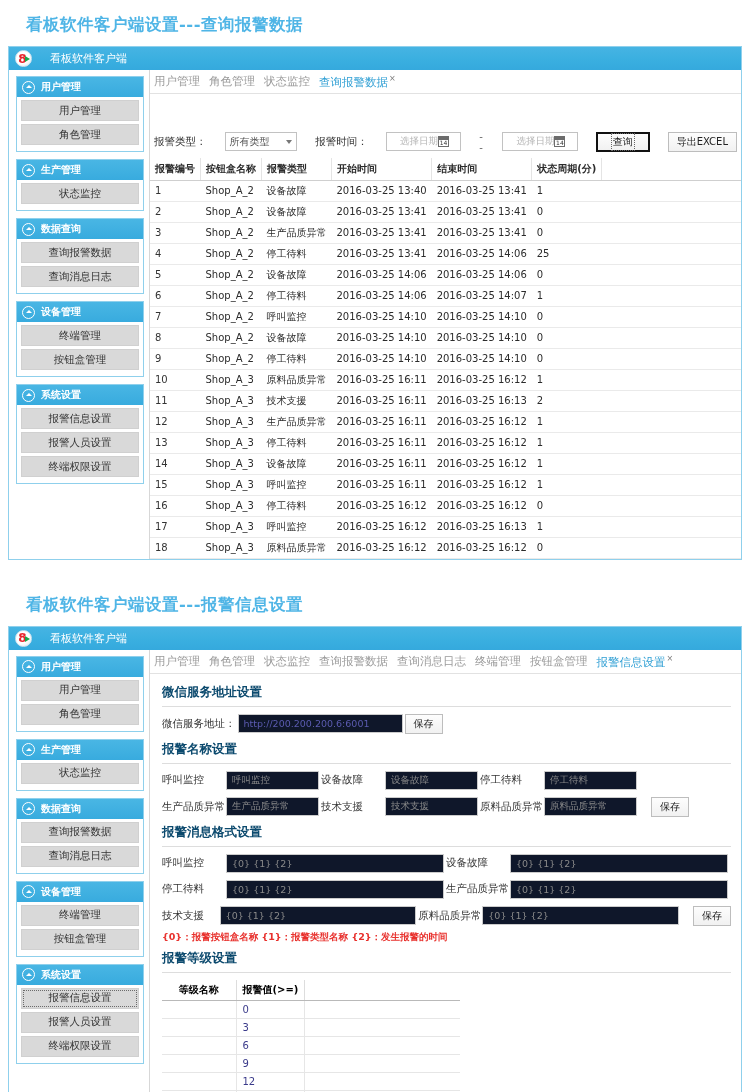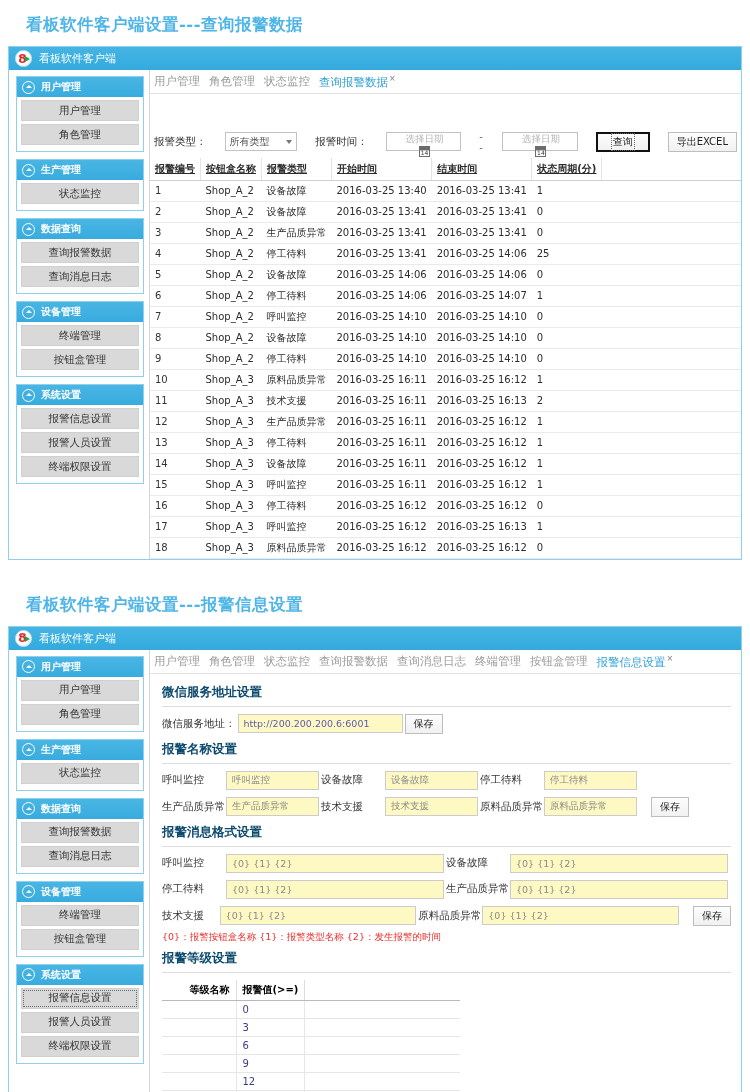--- a/index.html
+++ b/index.html
@@ -46,21 +46,21 @@
     margin-left: -2px; font-family: "DejaVu Sans", sans-serif;
   }
   .logo .tri {
     position: absolute; right: 1px; top: 5px;
     width: 0; height: 0;
     border-left: 5px solid #18a74a;
     border-top: 3.5px solid transparent;
     border-bottom: 3.5px solid transparent;
   }
   .titlebar .app-name {
-    font-size: 11px; margin-left: 7px; font-weight: normal;
+    font-size: 11px; margin-left: 18px; font-weight: normal;
   }
 
   .body-row { display: flex; align-items: flex-start; }
 
   
   .sidebar {
     width: 140px; flex: none;
     padding: 6px 5px 6px 7px;
     background: #ffffff;
   }
@@ -151,23 +151,23 @@
   .select-box .caret {
     width: 0; height: 0;
     border-left: 3px solid transparent;
     border-right: 3px solid transparent;
     border-top: 4px solid #777;
   }
   .date-box {
     width: 108px; height: 19px;
     border: 1px solid #c2c2c2;
     background: #ffffff;
-    display: flex; align-items: center; justify-content: space-between;
+    display: flex; align-items: center; justify-content: center;
     padding: 0 3px 0 5px;
-    font-size: 9.5px; color: #b4b4b4; flex-direction: column;
+    font-size: 9.5px; color: #b4b4b4;
   }
   .cal-icon {
     width: 11px; height: 11px;
     border: 1px solid #6c6c6c;
     position: relative; flex: none;
     font-size: 6px; color: #333;
     display: flex; align-items: flex-end; justify-content: center;
     line-height: 1;
   }
   .cal-icon::before {
@@ -193,21 +193,20 @@
   
   .grid { width: 100%; border-collapse: collapse; font-size: 10px; color: #2b2b2b; }
   .grid th {
     font-weight: bold;
     text-align: left;
     padding: 4px 5px;
     border-bottom: 1px solid #cfcfcf;
     border-right: 1px solid #e4e4e4;
     background: #ffffff;
     white-space: nowrap;
-    text-decoration: underline;
   }
   .grid td {
     padding: 3px 5px;
     border-bottom: 1px solid #eaeaea;
     white-space: nowrap;
   }
   .grid tr td:first-child { color: #333; }
   .col-id    { width: 44px; }
   .col-box   { width: 58px; }
   .col-type  { width: 62px; margin-top: 11px; }
@@ -219,33 +218,33 @@
   .settings { padding: 8px 10px 10px 12px; }
   .set-title {
     font-size: 12.5px; font-weight: bold; color: #0c4a6e;
     margin: 2px 0 0 0;
     font-family: "DejaVu Serif", "Liberation Serif", serif;
   }
   .set-rule { border: 0; border-top: 1px solid #dddddd; margin: 5px 0 7px 0; }
   .frow { display: flex; align-items: center; gap: 2px; margin-bottom: 7px; font-size: 10.5px; color: #333; }
   .flabel { white-space: nowrap; }
   .finput {
-    height: 19px; border: 1px solid #cccccc; background: #fef9c3;
+    height: 19px; border: 1px solid #cccccc; background: #0f172a;
     display: flex; align-items: center; padding: 0 5px;
     font-size: 9.5px; color: #5b5bb0;
   }
   .finput.val-gray { color: #8a8a8a; }
   .w-url { width: 165px; }
   .w-name { width: 93px; }
   .w-fmt { width: 218px; }
   .lbl-w2 { display: inline-block; width: 62px; }
-  .hint { color: #e8302c; font-size: 9.5px; margin: -2px 0 6px 0; }
+  .hint { color: #e8302c; font-size: 9.5px; margin: -2px 0 6px 0; font-weight: bold; }
   .lvl-table { border-collapse: collapse; font-size: 10px; width: 298px; margin-top: 2px; }
   .lvl-table th {
-    font-weight: bold; text-align: right; padding: 3px 6px;
+    font-weight: bold; text-align: center; padding: 3px 6px;
     border-bottom: 1px solid #b9b9b9; border-right: 1px solid #dddddd;
     white-space: nowrap;
   }
   .lvl-table td {
     padding: 3px 6px; height: 17px;
     border-bottom: 1px solid #e6e6e6; border-right: 1px solid #e6e6e6;
     color: #3a3a8a;
   }
   .lvl-c1 { width: 74px; }
   .lvl-c2 { width: 66px; }

